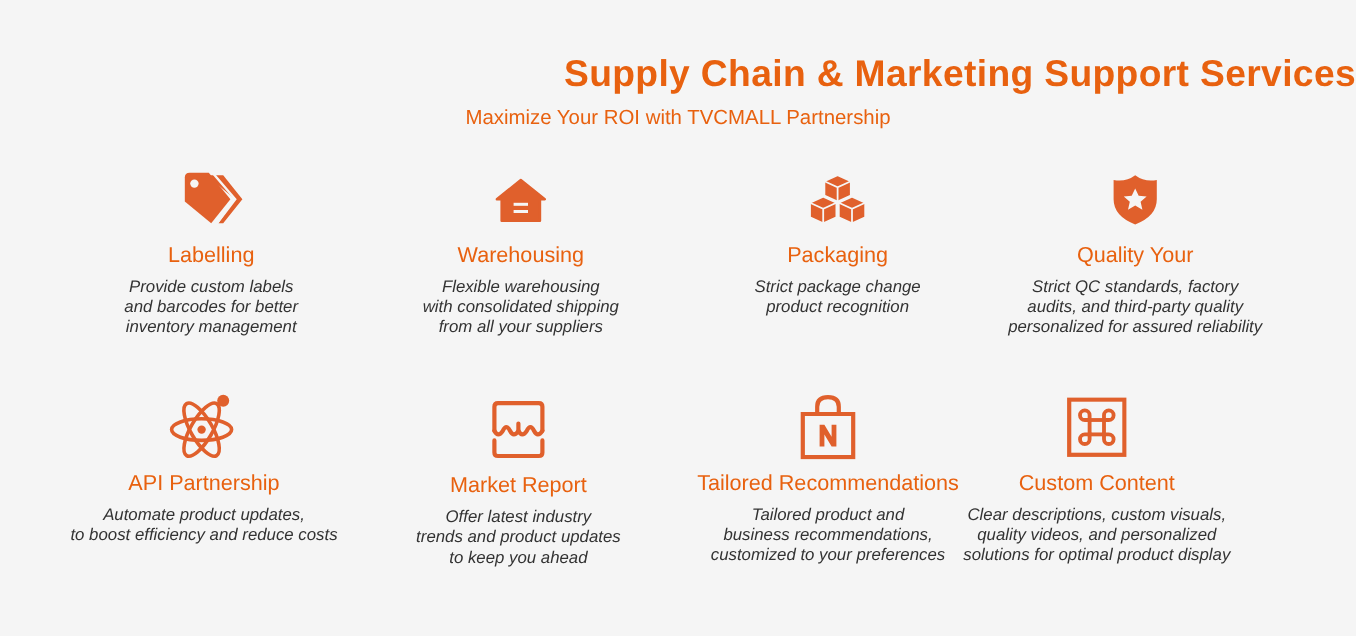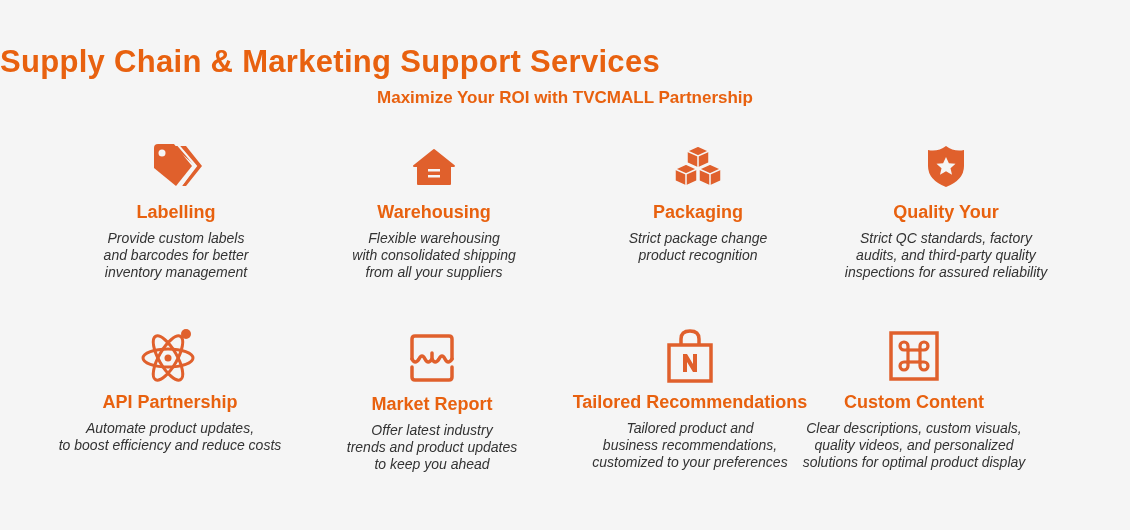--- a/index.html
+++ b/index.html
@@ -1,22 +1,22 @@
 <!DOCTYPE html>
 <html><head>
 <meta charset="utf-8">
 <style>
   html,body{margin:0;padding:0;}
   body{width:1130px;height:530px;background:#f5f5f5;font-family:"Liberation Sans",sans-serif;overflow:hidden;position:relative;}
-  .title{position:absolute;left:0;top:44px;width:1130px;text-align:left;color:#e8610f;font-size:31px;font-weight:bold;letter-spacing:0.3px;}
-  .subtitle{position:absolute;left:0;top:88px;width:1130px;text-align:center;color:#e8610f;font-size:17px;font-weight:bold;}
+  .title{position:absolute;left:0;top:44px;width:1130px;text-align:right;color:#e8610f;font-size:31px;font-weight:bold;letter-spacing:0.3px;}
+  .subtitle{position:absolute;left:0;top:88px;width:1130px;text-align:center;color:#e8610f;font-size:17px;}
   .card{position:absolute;width:280px;text-align:center;}
   .icon{height:52px;display:flex;justify-content:center;align-items:center;}
   .icon svg{display:block;}
-  .card-title{color:#e8610f;font-weight:bold;font-size:18px;margin-top:8px;height:24px;line-height:24px;}
+  .card-title{color:#e8610f;font-weight:normal;font-size:18px;margin-top:8px;height:24px;line-height:24px;}
   .card-desc{color:#333;font-size:14px;line-height:17px;margin-top:6px;font-style:italic;}
 </style>
 </head>
 <body>
 
 <div class="title">Supply Chain &amp; Marketing Support Services</div>
 <div class="subtitle">Maximize Your ROI with TVCMALL Partnership</div>
 
 <div class="card" style="left:36px;top:140px;">
   <div class="icon">
@@ -77,21 +77,21 @@
   <div class="icon">
     <svg width="40" height="44" viewBox="0 0 40 44">
       <path d="M20 2 Q28 8 38 6 L38 22 Q38 36 20 43 Q2 36 2 22 L2 6 Q12 8 20 2 Z" fill="#e0602c"></path>
       <path d="M20 13 L22.9 19.2 L29.5 19.8 L24.5 24.2 L26 30.8 L20 27.3 L14 30.8 L15.5 24.2 L10.5 19.8 L17.1 19.2 Z" fill="#f5f5f5"></path>
     </svg>
   </div>
   <div class="card-title">Quality Your</div>
   <div class="card-desc">
     <div>Strict QC standards, factory</div>
     <div>audits, and third-party quality</div>
-    <div>inspections for assured reliability</div>
+    <div>personalized for assured reliability</div>
   </div>
 </div>
 
 <div class="card" style="left:30px;top:330px;">
   <div class="icon">
     <svg width="60" height="56" viewBox="0 0 60 56">
       <g fill="none" stroke="#e0602c" stroke-width="3">
         <ellipse cx="28" cy="30" rx="25" ry="9"></ellipse>
         <ellipse cx="28" cy="30" rx="25" ry="9" transform="rotate(60 28 30)"></ellipse>
         <ellipse cx="28" cy="30" rx="25" ry="9" transform="rotate(-60 28 30)"></ellipse>

